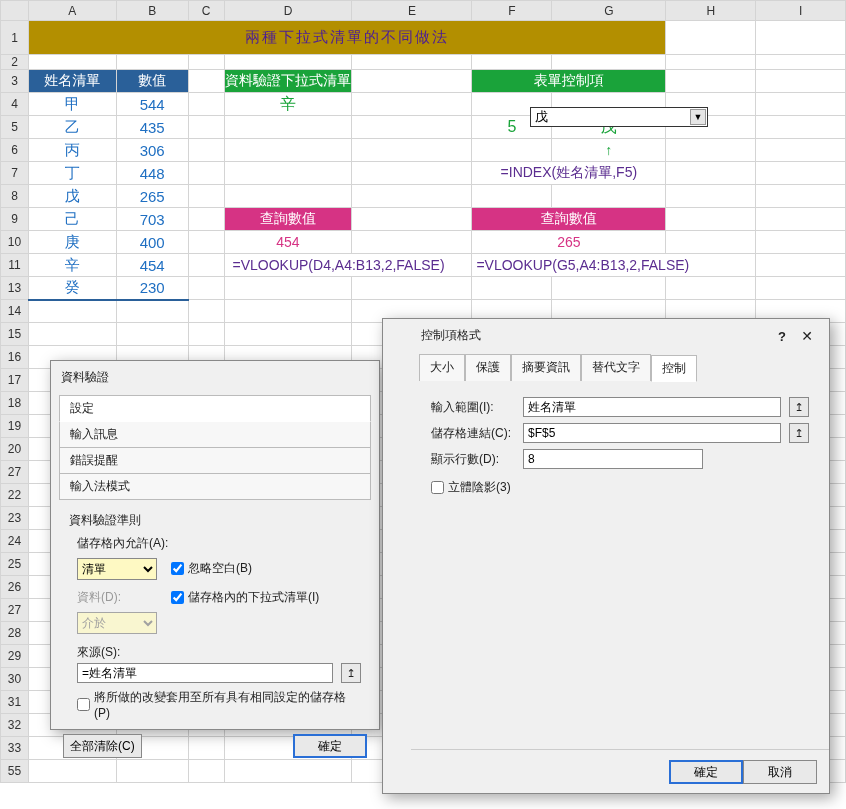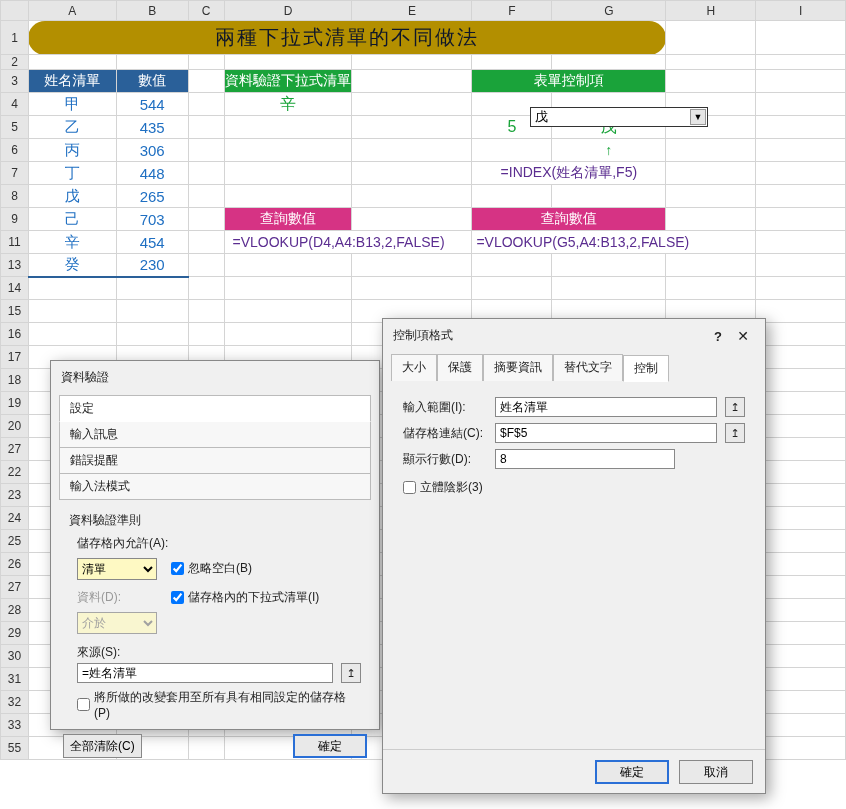--- a/index.html
+++ b/index.html
@@ -30,25 +30,24 @@
     color: #333;
     font-size: 12px;
   }
   .col-header th { height: 20px; }
   .row-header { width: 28px; background:#e6e6e6; }
   .cA{width:88px;} .cB{width:72px;} .cC{width:36px;} .cD{width:128px;} .cE{width:120px;}
   .cF{width:80px;} .cG{width:114px;} .cH{width:90px;} .cI{width:90px;}
   .r1{height:34px;} .r2{height:8px;} .rstd{height:23px;}
   .title-cell {
     background: #b38f00 !important;
-    color: #0f172a;
-    font-size: 20px;
+    color: #4c1d95;
+    font-size: 15px;
     font-weight: bold;
     letter-spacing: 2px;
-    border-radius: 17px;
   }
   .hdr-blue { background:#2a6099 !important; color:#fff; font-size:14px;}
   .hdr-green{ background:#1aa33a !important; color:#fff; font-size:14px;}
   .hdr-pink { background:#d63384 !important; color:#fff; font-size:14px;}
   .blue-text{ color:#1f6fc2; font-size:15px;}
   .green-text{ color:#1aa33a; font-size:16px; font-weight:bold;}
   .pink-text{ color:#d63384; font-size:14px;}
   .purple-text{ color:#5b2d90; font-size:14px;}
   .dropdown-box {
     position:absolute;
@@ -103,21 +102,21 @@
   .d1 .tabs{border-bottom:1px solid #bbb;padding-bottom:0;flex-direction:column;}
   .field-row{display:flex;align-items:center;margin:6px 0;gap:8px;}
   .field-row label{min-width:84px;}
   .field-row input[type=text]{
     flex:1;border:1px solid #888;padding:2px 4px;font-size:12px;height:20px;background:#fff;
   }
   .ref-btn{width:20px;height:20px;border:1px solid #888;background:#e9e9e9;display:flex;align-items:center;justify-content:center;font-size:11px;}
   select.combo{border:1px solid #888;height:22px;font-size:12px;background:#fef9c3;min-width:80px;}
   .chk{display:flex;align-items:center;gap:4px;margin:4px 0;font-size:12px;}
   .chk input{margin:0;}
-  .btnrow{display:flex;justify-content:flex-end;gap:10px;padding:10px 12px;border-top:1px solid #ccc;}
+  .btnrow{display:flex;justify-content:flex-end;padding:10px 12px;border-top:1px solid #ccc;}
   .d1 .btnrow{border-top:none;justify-content:space-between;align-items:center;}
   .btn{min-width:74px;height:24px;border:1px solid #888;background:#e9e9e9;font-size:12px;}
   .btn.primary{border:2px solid #2a6fd6;}
   .section-title{font-size:12px;margin:4px 0 6px;}
   .disabled{color:#999;}
   .underline-row td{border-bottom:2px solid #2a6099 !important;}
 </style>
 </head>
 <body>
 
@@ -224,20 +223,31 @@
         <td></td>
   </tr>
   <tr class="rstd">
     <th class="row-header">9</th>
     <td class="blue-text">己</td>
     <td class="blue-text">703</td>
     <td></td>
     <td class="hdr-pink">查詢數值</td>
     <td></td>
     <td colspan="2" class="hdr-pink">查詢數值</td>
+    <td></td>
+        <td></td>
+  </tr>
+  <tr class="rstd">
+    <th class="row-header">10</th>
+    <td class="blue-text">庚</td>
+    <td class="blue-text">400</td>
+    <td></td>
+    <td class="pink-text">454</td>
+    <td></td>
+    <td colspan="2" class="pink-text" style="text-align:center">265</td>
     <td></td>
         <td></td>
   </tr>
   <tr class="rstd">
     <th class="row-header">11</th>
     <td class="blue-text">辛</td>
     <td class="blue-text">454</td>
     <td></td>
     <td colspan="2" class="purple-text" style="text-align:left;padding-left:8px;">=VLOOKUP(D4,A4:B13,2,FALSE)</td>
     <td colspan="3" class="purple-text" style="text-align:left;padding-left:4px;">=VLOOKUP(G5,A4:B13,2,FALSE)</td>
@@ -559,21 +569,21 @@
     </div>
   </div>
   <div class="btnrow">
     <button class="btn">全部清除(C)</button>
     <div style="display:flex;gap:8px;">
       <button class="btn primary">確定</button>
     </div>
   </div>
 </div>
 
-<div class="dialog" style="left:382px;top:318px;width:384px;height:476px;">
+<div class="dialog" style="left:382px;top:318px;width:448px;height:476px;padding-left:28px;">
   <div class="titlebar">
     <span>控制項格式</span>
     <div>
       <span class="help">?</span>
       <span class="close">✕</span>
     </div>
   </div>
   <div class="tabs" style="margin-top:6px;">
     <div class="tab">大小</div>
     <div class="tab">保護</div>

